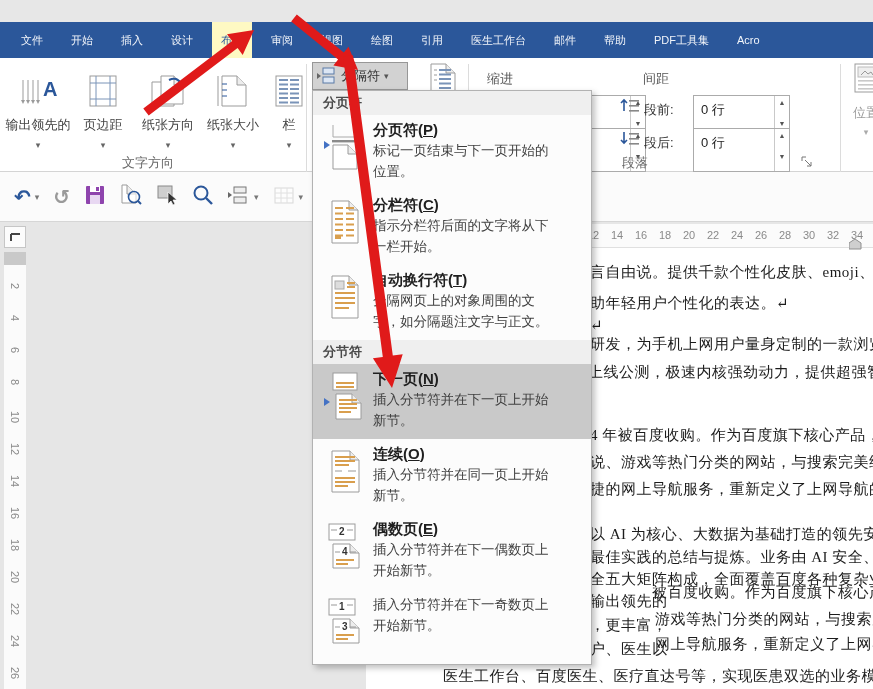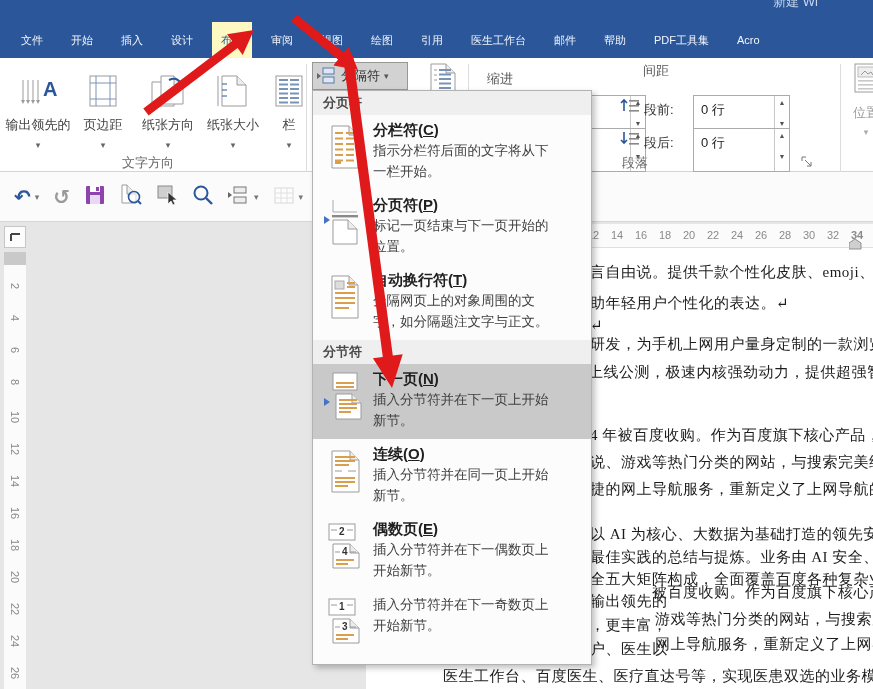--- a/index.html
+++ b/index.html
@@ -69,23 +69,20 @@
   .menu-item .mtitle{font-size:15px;font-weight:bold;color:#1f1f1f;line-height:20px;}
   .menu-item .mdesc{font-size:13.5px;color:#3f3f3f;line-height:21px;}
 
   .arrows{position:absolute;left:0;top:0;width:873px;height:689px;pointer-events:none;}
 </style>
 </head>
 <body>
 
 <div id="app">
 
-  <div class="titlebar">
-    <span class="part">新建 Wi</span>
-  </div>
 
   <div class="tabband" id="tabband">
       <div class="tab">文件</div>
       <div class="tab">开始</div>
       <div class="tab">插入</div>
       <div class="tab">设计</div>
       <div class="tab sel">布局</div>
       <div class="tab">审阅</div>
       <div class="tab">视图</div>
       <div class="tab">绘图</div>
@@ -196,21 +193,21 @@
           <path d="M19 2 v9 h9" fill="#ededed" stroke="#9b9b9b"></path>
           <rect x="12" y="7" width="12" height="2" fill="#7a94b8"></rect>
           <rect x="12" y="11.5" width="12" height="2" fill="#7a94b8"></rect>
           <rect x="12" y="16" width="12" height="2" fill="#7a94b8"></rect>
           <rect x="12" y="20.5" width="12" height="2" fill="#7a94b8"></rect>
           <rect x="12" y="25" width="12" height="2" fill="#7a94b8"></rect>
           <path d="M7 8 h3 M7 13 h3 M7 18 h3" stroke="#9b9b9b"></path>
         </svg></span>
 
     <div class="colhead" style="left:487px;top:12px;">缩进</div>
-    <div class="colhead" style="left:643px;top:4px;">间距</div>
+    <div class="colhead" style="left:643px;top:12px;">间距</div>
 
     <div class="spinfield" style="left:590px;top:37px;width:56px;">
       <span class="val"></span>
       <span class="spinner">
           <span>▲</span>
           <span>▼</span>
         </span>
     </div>
     <div class="spinfield" style="left:590px;top:70px;width:56px;">
       <span class="val"></span>
@@ -355,21 +352,21 @@
         <span class="hnum" style="left: 51px;">14</span>
         <span class="hnum" style="left: 75px;">16</span>
         <span class="hnum" style="left: 99px;">18</span>
         <span class="hnum" style="left: 123px;">20</span>
         <span class="hnum" style="left: 147px;">22</span>
         <span class="hnum" style="left: 171px;">24</span>
         <span class="hnum" style="left: 195px;">26</span>
         <span class="hnum" style="left: 219px;">28</span>
         <span class="hnum" style="left: 243px;">30</span>
         <span class="hnum" style="left: 267px;">32</span>
-        <span class="hnum" style="left: 291px; font-weight: bold;">34</span>
+        <span class="hnum" style="left: 291px;">34</span>
       </div>
     <div id="doclines">
         <div class="docline" style="left: 590px; top: 41px;">言自由说。提供千款个性化皮肤、emoji、颜文字，热</div>
         <div class="docline" style="left: 590px; top: 72px;">助年轻用户个性化的表达。↵</div>
         <div class="docline" style="left: 590px; top: 94px;">↵</div>
         <div class="docline" style="left: 590px; top: 113px;">研发，为手机上网用户量身定制的一款浏览类产品，</div>
         <div class="docline" style="left: 588px; top: 141px;">上线公测，极速内核强劲动力，提供超强智能搜索，</div>
         <div class="docline" style="left: 590px; top: 204px;">4 年被百度收购。作为百度旗下核心产品，hao123 及</div>
         <div class="docline" style="left: 590px; top: 231px;">说、游戏等热门分类的网站，与搜索完美结合，为中</div>
         <div class="docline" style="left: 590px; top: 258px;">捷的网上导航服务，重新定义了上网导航的概念。↵</div>
@@ -384,20 +381,35 @@
         <div class="docline" style="left: 590px; top: 418px;">户、医生以</div>
         <div class="docline" style="left: 443px; top: 445px;">医生工作台、百度医生、医疗直达号等，实现医患双选的业务模式，从而优化医</div>
       </div>
   </div>
 
   <div class="menu" id="breaksmenu">
       <div class="menu-header">分页符</div>
       <div class="menu-item">
         <span class="micon">
           <svg width="44" height="50" viewBox="0 0 44 50">
+            <polygon points="1,18 7,22 1,26" fill="#4472c4"></polygon>
+            <path d="M10 2 v12 h24" fill="none" stroke="#aaa"></path>
+            <path d="M10 22 h15 l9 9 v15 h-24 z" fill="#fff" stroke="#9b9b9b"></path>
+            <path d="M25 22 v9 h9" fill="#ededed" stroke="#9b9b9b"></path>
+            <rect x="9" y="17" width="26" height="2.4" fill="#8a8a8a"></rect>
+          </svg>
+        </span>
+      <span class="mtext">
+        <div class="mtitle">分页符(<u>P</u>)</div>
+        <div class="mdesc">标记一页结束与下一页开始的<br>位置。</div>
+      </span>
+      </div>
+      <div class="menu-item">
+        <span class="micon">
+          <svg width="44" height="50" viewBox="0 0 44 50">
             <path d="M9 3 h17 l9 9 v33 h-26 z" fill="#fff" stroke="#9b9b9b"></path>
             <path d="M26 3 v9 h9" fill="#ededed" stroke="#9b9b9b"></path>
             <rect x="12" y="9" width="8" height="2" fill="#d99f4e"></rect>
             <rect x="23" y="9" width="8" height="2" fill="#d99f4e"></rect>
             <rect x="12" y="14.5" width="8" height="2" fill="#d99f4e"></rect>
             <rect x="23" y="14.5" width="8" height="2" fill="#d99f4e"></rect>
             <rect x="12" y="20" width="8" height="2" fill="#d99f4e"></rect>
             <rect x="23" y="20" width="8" height="2" fill="#d99f4e"></rect>
             <rect x="12" y="25.5" width="8" height="2" fill="#d99f4e"></rect>
             <rect x="23" y="25.5" width="8" height="2" fill="#d99f4e"></rect>
@@ -409,35 +421,20 @@
           </svg>
         </span>
       <span class="mtext">
         <div class="mtitle">分栏符(<u>C</u>)</div>
         <div class="mdesc">指示分栏符后面的文字将从下<br>一栏开始。</div>
       </span>
       </div>
       <div class="menu-item">
         <span class="micon">
           <svg width="44" height="50" viewBox="0 0 44 50">
-            <polygon points="1,18 7,22 1,26" fill="#4472c4"></polygon>
-            <path d="M10 2 v12 h24" fill="none" stroke="#aaa"></path>
-            <path d="M10 22 h15 l9 9 v15 h-24 z" fill="#fff" stroke="#9b9b9b"></path>
-            <path d="M25 22 v9 h9" fill="#ededed" stroke="#9b9b9b"></path>
-            <rect x="9" y="17" width="26" height="2.4" fill="#8a8a8a"></rect>
-          </svg>
-        </span>
-      <span class="mtext">
-        <div class="mtitle">分页符(<u>P</u>)</div>
-        <div class="mdesc">标记一页结束与下一页开始的<br>位置。</div>
-      </span>
-      </div>
-      <div class="menu-item">
-        <span class="micon">
-          <svg width="44" height="50" viewBox="0 0 44 50">
             <path d="M9 3 h17 l9 9 v33 h-26 z" fill="#fff" stroke="#9b9b9b"></path>
             <path d="M26 3 v9 h9" fill="#ededed" stroke="#9b9b9b"></path>
             <rect x="12" y="8" width="9" height="8" fill="#ddd" stroke="#aaa"></rect>
             <rect x="24" y="9" width="8" height="2" fill="#d99f4e"></rect>
             <rect x="24" y="13" width="8" height="2" fill="#d99f4e"></rect>
             <rect x="12" y="19" width="20" height="2" fill="#d99f4e"></rect>
             <rect x="12" y="24" width="20" height="2" fill="#d99f4e"></rect>
             <rect x="12" y="29" width="20" height="2" fill="#d99f4e"></rect>
             <rect x="12" y="34" width="14" height="2" fill="#d99f4e"></rect>
           </svg>

